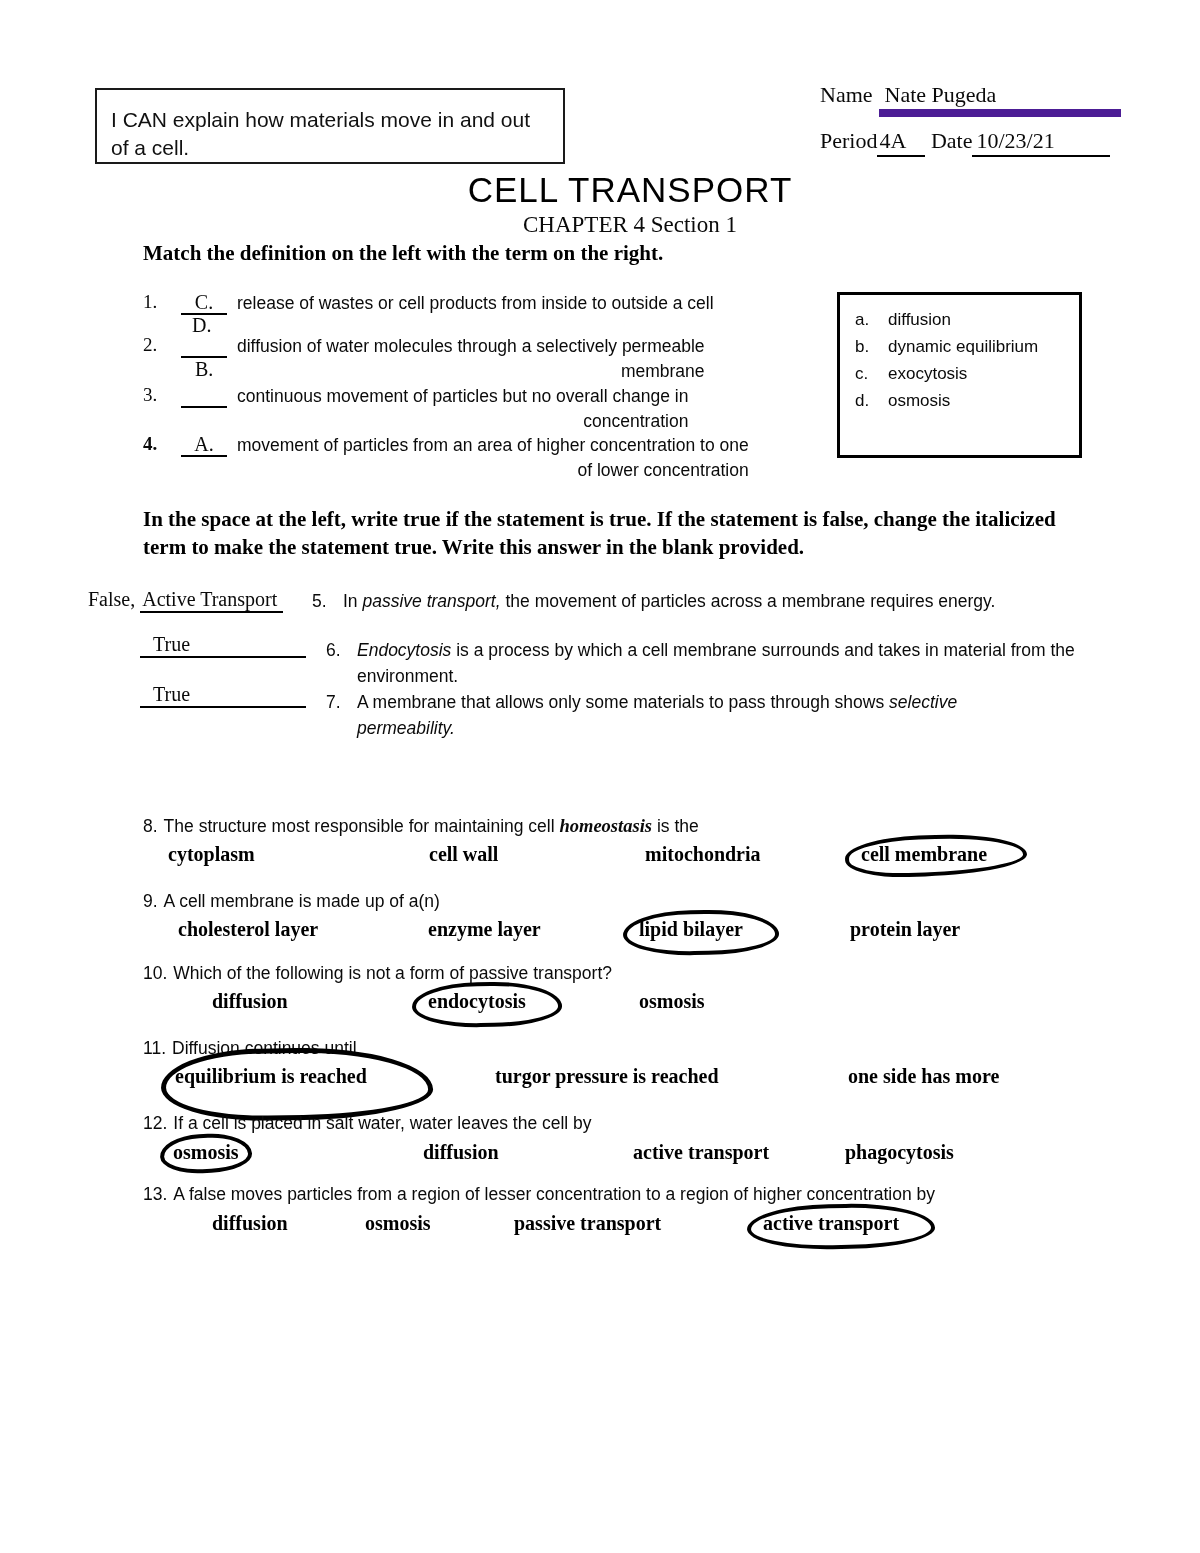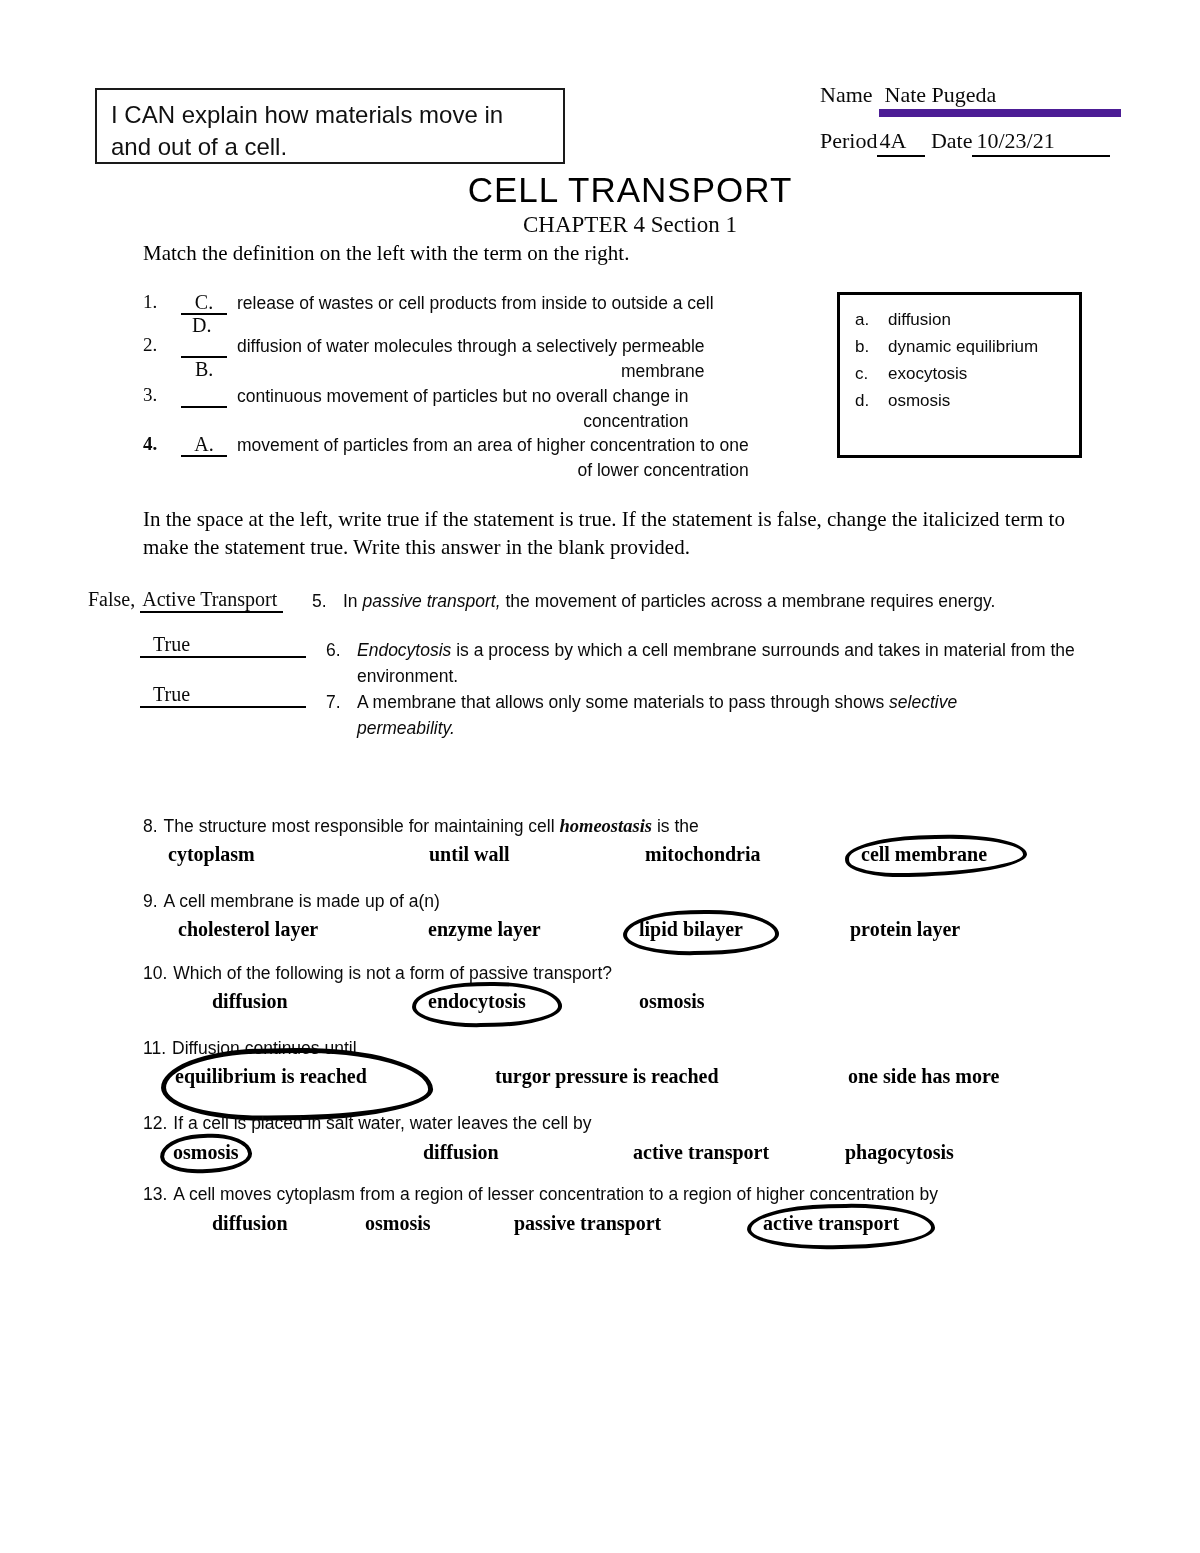--- a/index.html
+++ b/index.html
@@ -5,34 +5,34 @@
   html,body { margin:0; padding:0; background:#ffffff; }
   .page {
     position:relative; width:1200px; height:1553px; background:#ffffff;
     font-family:"Liberation Sans", sans-serif; color:#0a0a0a; overflow:hidden;
   }
   .abs { position:absolute; }
 
   
   .objective-box {
     left:95px; top:88px; width:470px; height:76px; box-sizing:border-box;
-    border:2px solid #1a1a1a; padding:9px 14px;
-    font-size:24px; line-height:1.33; color:#111;
+    border:2px solid #1a1a1a; padding:16px 14px;
+    font-size:21px; line-height:1.33; color:#111;
   }
   .hdr-row { font-family:"Liberation Serif", serif; font-size:22px; white-space:nowrap; }
   .hdr-row1 { left:820px; top:82px; }
   .hdr-row2 { left:820px; top:128px; }
   .u-name  { display:inline-block; width:236px; border-bottom:8px solid #4c1d95; padding:0 0 1px 6px; margin-left:6px; }
   .u-period{ display:inline-block; width:46px;  border-bottom:2px solid #000; padding:0 0 1px 2px; }
   .u-date  { display:inline-block; width:134px; border-bottom:2px solid #000; padding:0 0 1px 4px; }
 
   .page-title { left:60px; right:0; top:170px; text-align:center; font-size:35px; letter-spacing:1px; color:#000; }
   .page-subtitle { left:60px; right:0; top:212px; text-align:center; font-family:"Liberation Serif", serif; font-size:23px; }
 
-  .bold-instr { font-family:"Liberation Serif", serif; font-weight:normal; font-size:21px; color:#000; }
+  .bold-instr { font-family:"Liberation Serif", serif; font-weight:bold; font-size:21px; color:#000; }
   .match-instr { left:143px; top:241px; white-space:nowrap; }
   .tf-instr { left:143px; top:506px; width:948px; line-height:1.33; }
   .mc-instr { left:143px; top:761px; white-space:nowrap; }
 
   
   .match-item { left:143px; display:flex; align-items:flex-start; }
   .mi-num { width:38px; font-family:"Liberation Serif", serif; font-size:19px; }
   .mi-num.bold { font-weight:bold; }
   .mi-blank { width:46px; height:22px; border-bottom:2px solid #000; text-align:center; margin-right:10px; }
   .mi-ans, .stray { font-family:"Liberation Serif", serif; font-size:20px; }
@@ -184,21 +184,21 @@
     <span class="tf-num">7.</span>
     <span class="tf-body"><span>A membrane that allows only some materials to pass through shows </span><span class="it">selective permeability.</span><span></span></span>
   </div>
 
 
   <div>
     <div class="mc-stem" style="left:143px; top:816px">
       <span class="mc-num">8.</span><span>The structure most responsible for maintaining cell </span><span class="bi">homeostasis</span><span> is the</span>
     </div>
     <span class="option" style="left:168px; top:843px" data-circled="false"><span>cytoplasm</span></span>
-    <span class="option" style="left:429px; top:843px" data-circled="false"><span>until wall</span></span>
+    <span class="option" style="left:429px; top:843px" data-circled="false"><span>cell wall</span></span>
     <span class="option" style="left:645px; top:843px" data-circled="false"><span>mitochondria</span></span>
     <span class="option c-point" style="left:861px; top:843px" data-circled="true"><span>cell membrane</span></span>
   </div>
 
   <div>
     <div class="mc-stem" style="left:143px; top:891px">
       <span class="mc-num">9.</span><span>A cell membrane is made up of a(n)</span>
     </div>
     <span class="option" style="left:178px; top:918px" data-circled="false"><span>cholesterol layer</span></span>
     <span class="option" style="left:428px; top:918px" data-circled="false"><span>enzyme layer</span></span>
@@ -229,21 +229,21 @@
       <span class="mc-num">12.</span><span>If a cell is placed in salt water, water leaves the cell by</span>
     </div>
     <span class="option c-small" style="left:173px; top:1141px" data-circled="true"><span>osmosis</span></span>
     <span class="option" style="left:423px; top:1141px" data-circled="false"><span>diffusion</span></span>
     <span class="option" style="left:633px; top:1141px" data-circled="false"><span>active transport</span></span>
     <span class="option" style="left:845px; top:1141px" data-circled="false"><span>phagocytosis</span></span>
   </div>
 
   <div>
     <div class="mc-stem" style="left:143px; top:1184px">
-      <span class="mc-num">13.</span><span>A cell moves cytoplasm from a region of lesser concentration to a region of higher concentration by</span>
+      <span class="mc-num">13.</span><span>A false moves particles from a region of lesser concentration to a region of higher concentration by</span>
     </div>
     <span class="option" style="left:212px; top:1212px" data-circled="false"><span>diffusion</span></span>
     <span class="option" style="left:365px; top:1212px" data-circled="false"><span>osmosis</span></span>
     <span class="option" style="left:514px; top:1212px" data-circled="false"><span>passive transport</span></span>
     <span class="option c-wide" style="left:763px; top:1212px" data-circled="true"><span>active transport</span></span>
   </div>
 
 </div>
 
 </body></html>

